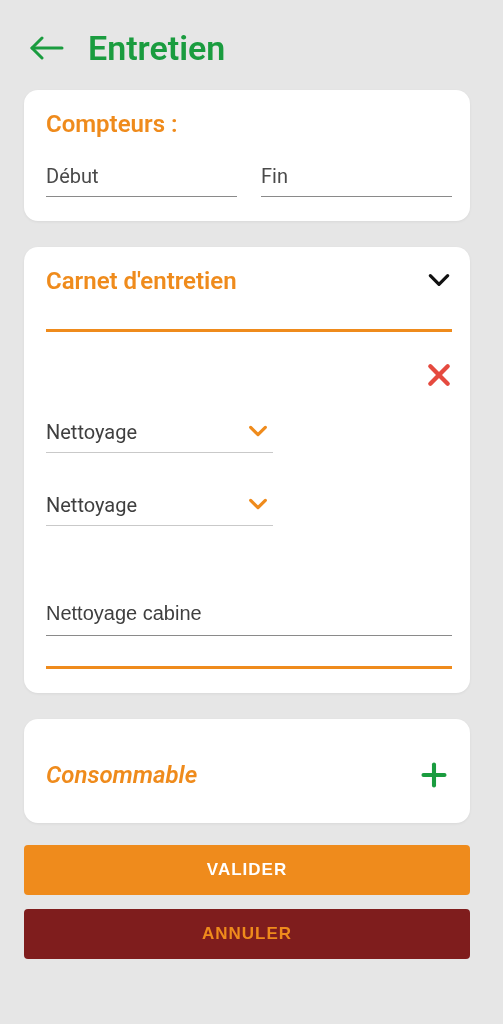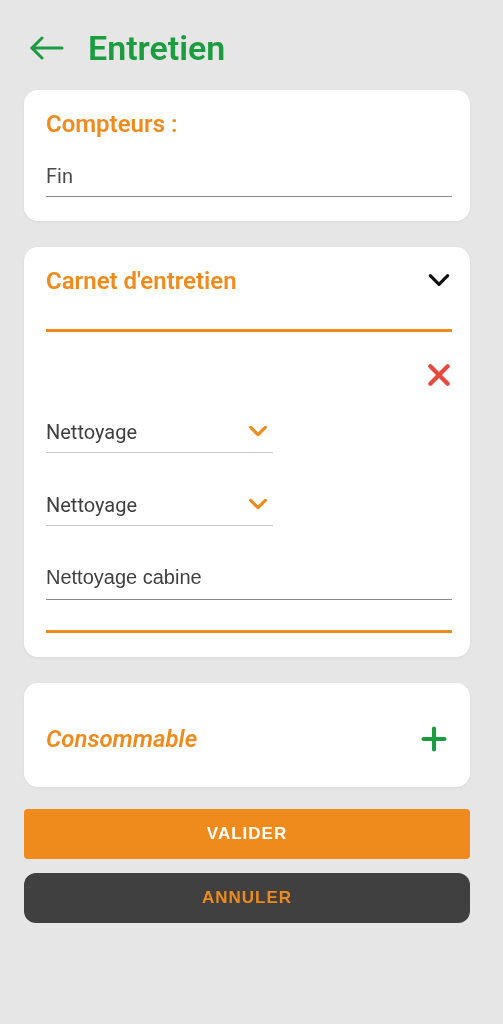--- a/index.html
+++ b/index.html
@@ -95,42 +95,42 @@
   .select-chevron svg { width: 22px; height: 22px; display:block; }
   .full-input {
     border: none;
     border-bottom: 1px solid #8a8a8a;
     width: 100%;
     font-size: 20px;
     color: #3f3f3f;
     padding: 6px 0 10px 0;
     outline: none;
     background: transparent;
+    margin-top: 36px;
   }
   .card.consommable { padding: 42px 22px 34px 22px; margin-bottom: 22px; font-style: italic;}
   .card.consommable .section-title { margin-bottom: 0; }
   .btn {
     width: 100%;
     border: none;
     border-radius: 4px;
     font-size: 17px;
     font-weight: 700;
     letter-spacing: 1px;
     padding: 15px 0;
     cursor: pointer;
     margin-bottom: 14px;
   }
   .btn-primary {
     background: #ef8b1c;
     color: #ffffff;
   }
   .btn-secondary {
-    background: #404040;
+    background: #7f1d1d;
     color: #ef8b1c;
-    border-radius: 12px;
   }
 </style>
 </head>
 <body>
 
 <div class="screen">
 
   <div class="header">
     <span class="back-arrow">
       <svg viewBox="0 0 36 24" fill="none" stroke="#1a9c3f" stroke-width="3" stroke-linecap="round" stroke-linejoin="round">
@@ -139,20 +139,24 @@
       </svg>
     </span>
     <div class="page-title">Entretien</div>
   </div>
 
   
   <div class="card">
     <div class="section-title">Compteurs :</div>
     <div class="row2">
       <div class="text-field">
+        <span class="label">Début</span>
+        <div class="underline"></div>
+      </div>
+      <div class="text-field">
         <span class="label">Fin</span>
         <div class="underline"></div>
       </div>
     </div>
   </div>
 
   
   <div class="card">
     <div class="card-head-row">
       <div class="section-title" style="margin-bottom:0">Carnet d'entretien</div>

